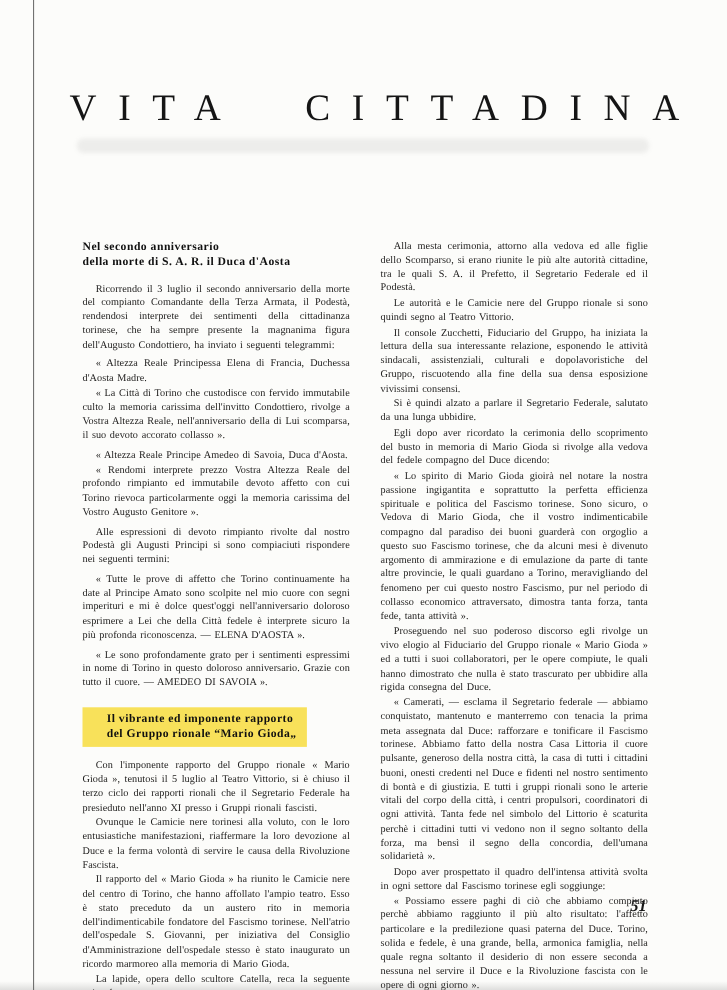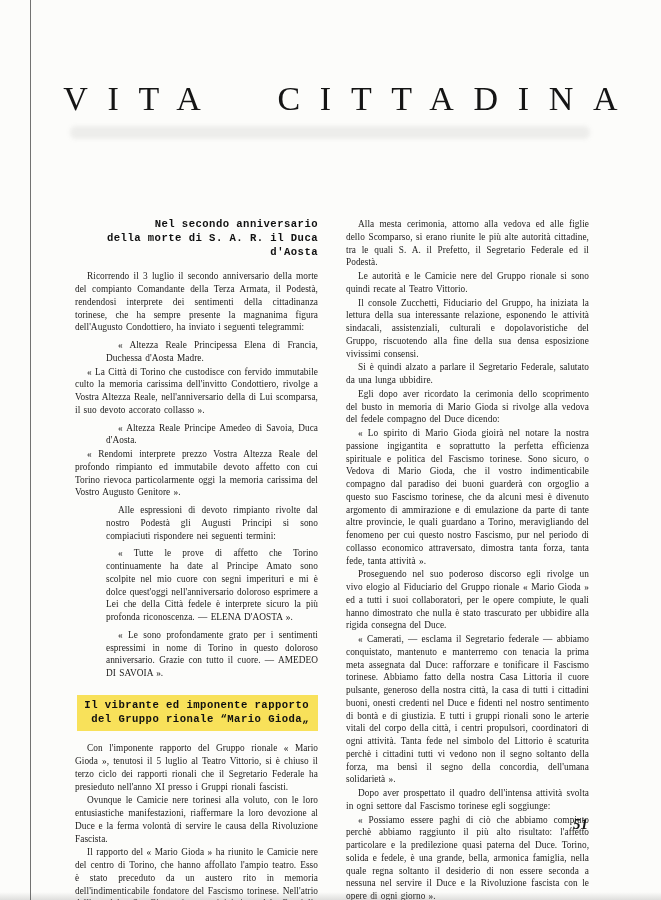--- a/index.html
+++ b/index.html
@@ -44,46 +44,45 @@
   }
   .columns {
     position: absolute; top: 218px; left: 75px;
     width: 514px;
     display: flex;
     gap: 28px;
   }
   .col { width: 243px; }
   .col-right { width: 243px; }
   .col-heading {
-    text-align: right;
+    text-align: left;
     font-weight: bold;
     font-size: 10.6px;
     line-height: 1.3;
     letter-spacing: 0.45px;
     color: #101010;
     margin: 0 0 11px 0;
-    font-family: Liberation Mono, monospace;
   }
   .col-heading.second { margin-top: 15px; }
   .hl {
     display: inline-block;
     background: rgba(247,222,72,0.9);
-    padding: 4px 9px 5px 7px;
+    padding: 4px 9px 5px 22px;
   }
   .par {
     font-size: 9.3px;
     line-height: 12.75px;
     text-align: justify;
     text-indent: 12px;
     word-spacing: 0.9px;
     letter-spacing: 0.05px;
     margin: 0 0 1px 0;
     color: #222120;
   }
-  .par.gap-top { margin-top: 5px; margin-left: 31px; }
+  .par.gap-top { margin-top: 5px; }
   .page-number {
     position: absolute;
     top: 816px; left: 548px;
     width: 40px;
     text-align: right;
     font-size: 15px;
     font-weight: bold;
     font-style: italic;
     color: #161616;
   }
@@ -124,21 +123,21 @@
 
       <p class="par">Con l'imponente rapporto del Gruppo rionale « Mario Gioda », tenutosi il 5 luglio al Teatro Vittorio, si è chiuso il terzo ciclo dei rapporti rionali che il Segretario Federale ha presieduto nell'anno XI presso i Gruppi rionali fascisti.</p>
       <p class="par">Ovunque le Camicie nere torinesi alla voluto, con le loro entusiastiche manifestazioni, riaffermare la loro devozione al Duce e la ferma volontà di servire le causa della Rivoluzione Fascista.</p>
       <p class="par">Il rapporto del « Mario Gioda » ha riunito le Camicie nere del centro di Torino, che hanno affollato l'ampio teatro. Esso è stato preceduto da un austero rito in memoria dell'indimenticabile fondatore del Fascismo torinese. Nell'atrio dell'ospedale S. Giovanni, per iniziativa del Consiglio d'Amministrazione dell'ospedale stesso è stato inaugurato un ricordo marmoreo alla memoria di Mario Gioda.</p>
       <p class="par">La lapide, opera dello scultore Catella, reca la seguente epigrafe:</p>
 
     </div>
 
     <div class="col col-right">
       <p class="par">Alla mesta cerimonia, attorno alla vedova ed alle figlie dello Scomparso, si erano riunite le più alte autorità cittadine, tra le quali S. A. il Prefetto, il Segretario Federale ed il Podestà.</p>
-      <p class="par">Le autorità e le Camicie nere del Gruppo rionale si sono quindi recate al Teatro Vittorio.</p>
+      <p class="par">Le autorità e le Camicie nere del Gruppo rionale si sono quindi segno al Teatro Vittorio.</p>
       <p class="par">Il console Zucchetti, Fiduciario del Gruppo, ha iniziata la lettura della sua interessante relazione, esponendo le attività sindacali, assistenziali, culturali e dopolavoristiche del Gruppo, riscuotendo alla fine della sua densa esposizione vivissimi consensi.</p>
       <p class="par">Si è quindi alzato a parlare il Segretario Federale, salutato da una lunga ubbidire.</p>
       <p class="par">Egli dopo aver ricordato la cerimonia dello scoprimento del busto in memoria di Mario Gioda si rivolge alla vedova del fedele compagno del Duce dicendo:</p>
       <p class="par">« Lo spirito di Mario Gioda gioirà nel notare la nostra passione ingigantita e soprattutto la perfetta efficienza spirituale e politica del Fascismo torinese. Sono sicuro, o Vedova di Mario Gioda, che il vostro indimenticabile compagno dal paradiso dei buoni guarderà con orgoglio a questo suo Fascismo torinese, che da alcuni mesi è divenuto argomento di ammirazione e di emulazione da parte di tante altre provincie, le quali guardano a Torino, meravigliando del fenomeno per cui questo nostro Fascismo, pur nel periodo di collasso economico attraversato, dimostra tanta forza, tanta fede, tanta attività ».</p>
       <p class="par">Proseguendo nel suo poderoso discorso egli rivolge un vivo elogio al Fiduciario del Gruppo rionale « Mario Gioda » ed a tutti i suoi collaboratori, per le opere compiute, le quali hanno dimostrato che nulla è stato trascurato per ubbidire alla rigida consegna del Duce.</p>
       <p class="par">« Camerati, — esclama il Segretario federale — abbiamo conquistato, mantenuto e manterremo con tenacia la prima meta assegnata dal Duce: rafforzare e tonificare il Fascismo torinese. Abbiamo fatto della nostra Casa Littoria il cuore pulsante, generoso della nostra città, la casa di tutti i cittadini buoni, onesti credenti nel Duce e fidenti nel nostro sentimento di bontà e di giustizia. E tutti i gruppi rionali sono le arterie vitali del corpo della città, i centri propulsori, coordinatori di ogni attività. Tanta fede nel simbolo del Littorio è scaturita perchè i cittadini tutti vi vedono non il segno soltanto della forza, ma bensì il segno della concordia, dell'umana solidarietà ».</p>
       <p class="par">Dopo aver prospettato il quadro dell'intensa attività svolta in ogni settore dal Fascismo torinese egli soggiunge:</p>
       <p class="par">« Possiamo essere paghi di ciò che abbiamo compiuto perchè abbiamo raggiunto il più alto risultato: l'affetto particolare e la predilezione quasi paterna del Duce. Torino, solida e fedele, è una grande, bella, armonica famiglia, nella quale regna soltanto il desiderio di non essere seconda a nessuna nel servire il Duce e la Rivoluzione fascista con le opere di ogni giorno ».</p>
 
     </div>

